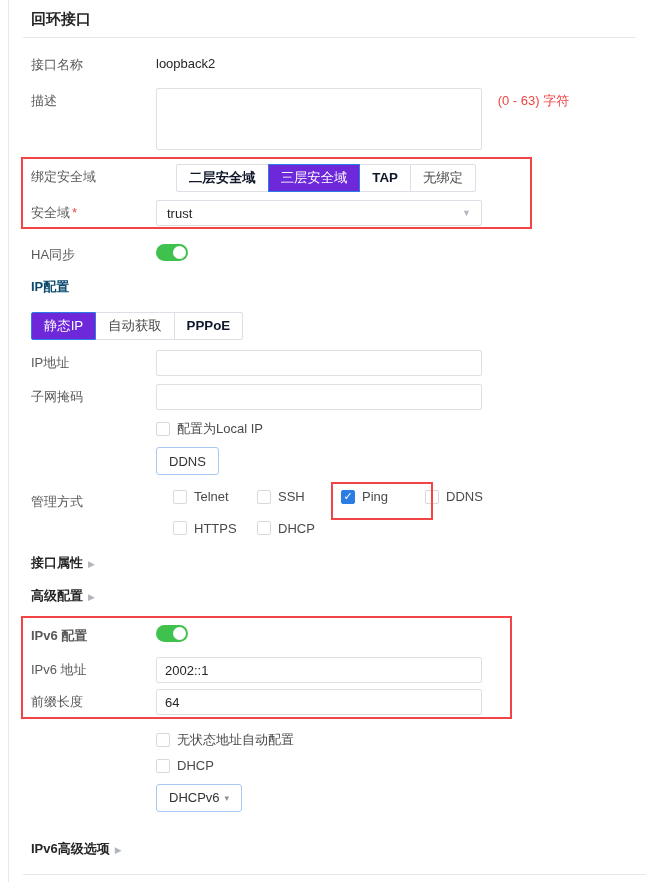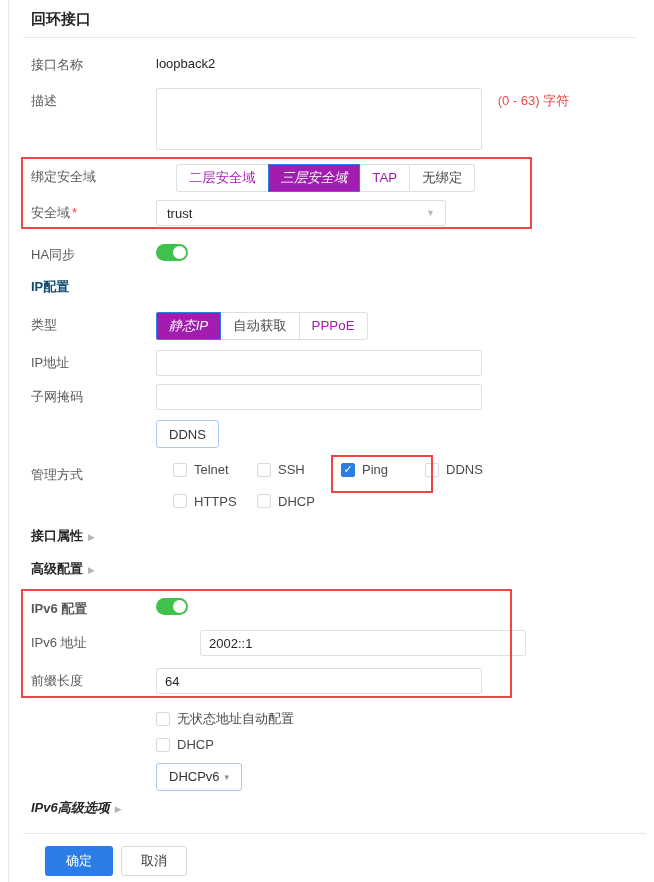--- a/index.html
+++ b/index.html
@@ -45,25 +45,25 @@
   .annot-ping { left: -10px; top: -7px; right: -8px; bottom: -13px; }
 
   .seg { display: inline-flex; }
   .seg-btn {
     height: 28px; line-height: 26px; padding: 0 12px;
     border: 1px solid #dcdfe6; background: #fff; color:#4a4a4a;
     margin-left: -1px; cursor: pointer; white-space: nowrap;
   }
   .seg-btn:first-child { margin-left: 0; border-radius: 2px 0 0 2px; }
   .seg-btn:last-child { border-radius: 0 2px 2px 0; }
-  .seg-btn.sel { background:#a21caf; border-color:#2b7ce5; color:#fff; z-index:1;font-style:italic; }
-  .seg-btn.dis { color:#a21caf; cursor: default; }
+  .seg-btn.sel { background:#6d28d9; border-color:#2b7ce5; color:#fff; z-index:1; }
+  .seg-btn.dis { color:#0f172a; cursor: default; font-weight: bold; }
 
   .selectbox {
-    width: 290px; height: 26px; border: 1px solid #dcdfe6; border-radius: 2px;
+    width: 326px; height: 26px; border: 1px solid #dcdfe6; border-radius: 2px;
     display: flex; align-items: center; justify-content: space-between;
     padding: 0 10px; color:#262626; cursor: pointer; background:#fff;
   }
   .selectbox .caret { color:#b4b9c2; font-size: 9px; }
 
   .req { color:#f24444; margin-left: 2px; }
 
   .toggle {
     width: 32px; height: 17px; border-radius: 9px; background:#3fc24d;
     position: relative; display:inline-block; cursor:pointer; margin-top:2px;
@@ -170,40 +170,48 @@
   <div class="row">
     <div class="lbl">HA同步</div>
     <div class="ctl">
       <span class="toggle"><span class="knob"></span></span>
     </div>
   </div>
 
   <div class="section-h">IP配置</div>
 
   <div class="row mb10" style="margin-bottom:10px;">
-    <div class="lbl">类型</div>
     <div class="ctl">
       <div class="seg">
         <button class="seg-btn sel">静态IP</button>
         <button class="seg-btn">自动获取</button>
         <button class="seg-btn dis">PPPoE</button>
       </div>
     </div>
   </div>
 
   <div class="row mb8" style="margin-bottom:8px;">
     <div class="lbl">IP地址</div>
     <div class="ctl"><input class="input" value="" style=""></div>
   </div>
 
   <div class="row mb10" style="margin-bottom:10px;">
     <div class="lbl">子网掩码</div>
     <div class="ctl"><input class="input" value="" style=""></div>
   </div>
 
+  <div class="row mb8" style="margin-bottom:8px;">
+    <div class="lbl"></div>
+    <div class="ctl">
+      <label class="cb-item">
+        <span class="cb"></span>
+        <span>配置为Local IP</span>
+      </label>
+    </div>
+  </div>
 
   <div class="row">
     <div class="lbl"></div>
     <div class="ctl">
       <button class="ghost-btn">DDNS</button>
     </div>
   </div>
 
   <div class="row" style="margin-bottom:0;">
     <div class="lbl">管理方式</div>
@@ -265,21 +273,21 @@
   <div class="annot-wrap" style="margin-bottom:16px;">
     <div class="annot-box annot-ipv6"></div>
 
     <div class="row" style="margin-bottom:12px;">
       <div class="lbl lbl-bold">IPv6 配置</div>
       <div class="ctl">
         <span class="toggle"><span class="knob"></span></span>
       </div>
     </div>
 
-    <div class="row" style="margin-bottom:12px;gap:44px;">
+    <div class="row" style="margin-bottom:6px;">
       <div class="lbl">IPv6 地址</div>
       <div class="ctl"><input class="input" value="2002::1" style=""></div>
     </div>
 
     <div class="row" style="margin-bottom:0;">
       <div class="lbl">前缀长度</div>
       <div class="ctl"><input class="input" value="64" style=""></div>
     </div>
   </div>
 
@@ -296,31 +304,31 @@
   <div class="row" style="margin-bottom:8px;">
     <div class="lbl"></div>
     <div class="ctl">
       <label class="cb-item">
         <span class="cb"></span>
         <span>DHCP</span>
       </label>
     </div>
   </div>
 
-  <div class="row" style="margin-bottom:8px;">
+  <div class="row" style="margin-bottom:28px;">
     <div class="lbl"></div>
     <div class="ctl">
       <button class="ghost-btn">
         <span>DHCPv6</span>
         <span class="caret">▾</span>
       </button>
     </div>
   </div>
 
-  <div class="collapse-h" style="margin-bottom:0;font-style:italic;">
+  <div class="collapse-h" style="margin-bottom:0;">
     <span>IPv6高级选项</span><span class="tri">▶</span>
   </div>
 
   <div class="footer-divider"></div>
   <div class="footer">
     <button class="btn-primary">确定</button>
     <button class="btn-default">取消</button>
   </div>
 </div>
 

